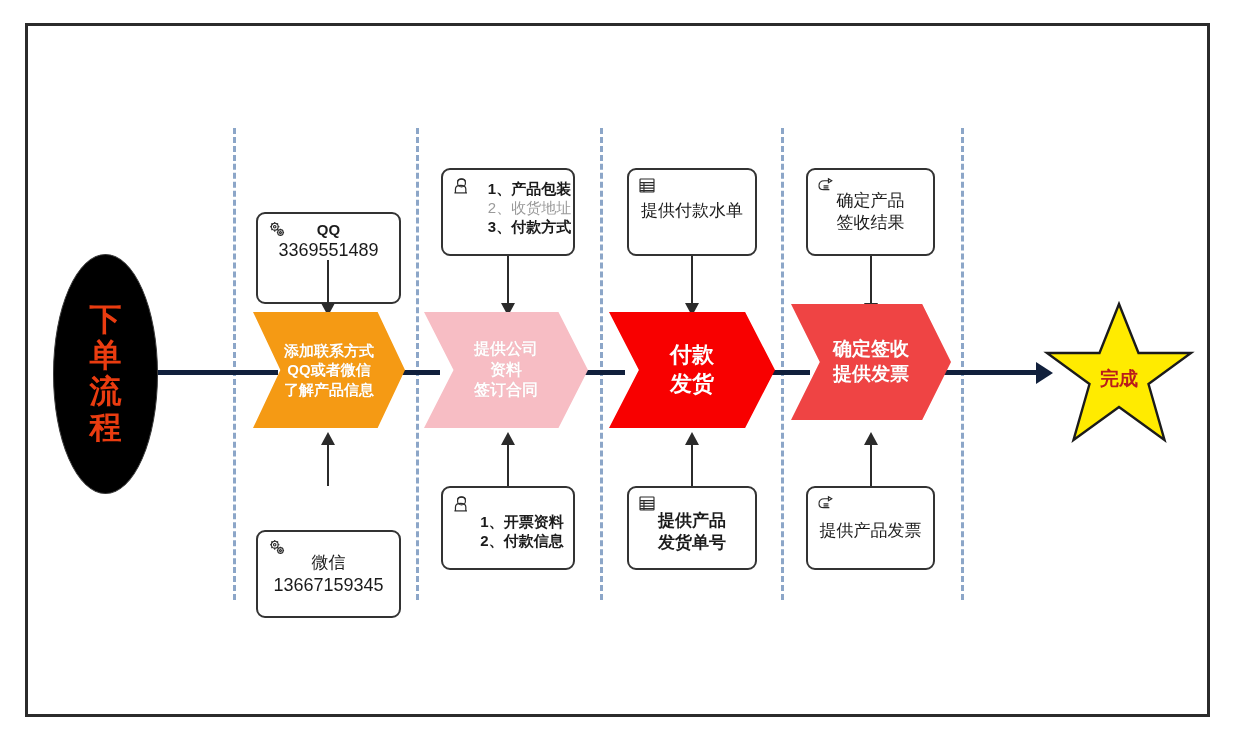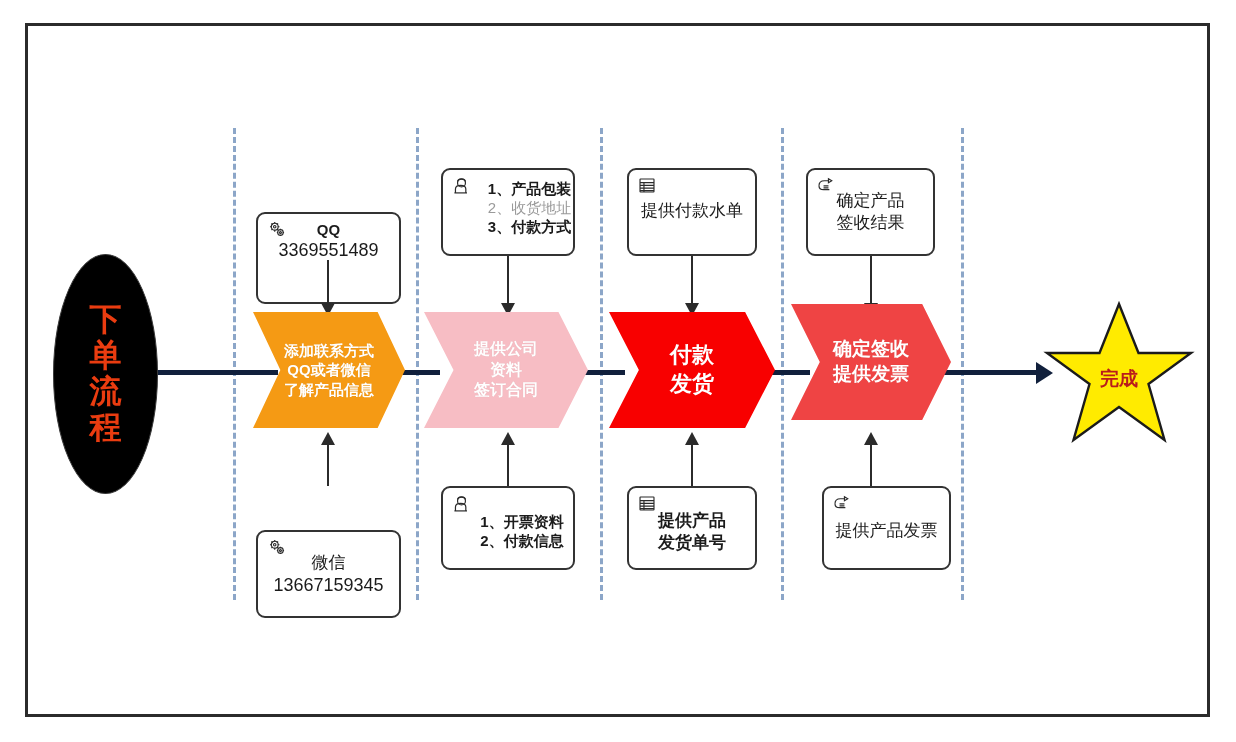--- a/index.html
+++ b/index.html
@@ -346,21 +346,21 @@
 
   <div class="chev" style="left:791px; top:304px; width:160px; height:116px; background:#ef4444;">
     <div class="ctxt" style="font-size:19px;">
       <span class="cline">确定签收</span>
       <span class="cline">提供发票</span>
     </div>
   </div>
 
   <div class="varrow-up" style="left:864px; top:432px;"></div>
   <div class="vline" style="left:870px; top:444px; height:42px;"></div>
-  <div class="note" style="left:806px; top:486px; width:129px; height:84px;margin-left:16px;">
+  <div class="note" style="left:806px; top:486px; width:129px; height:84px;">
     <span class="note-icon">
       <svg width="20" height="17" viewBox="0 0 22 18" fill="none" stroke="#2b2b2b" stroke-width="1.3">
         <path d="M2.2 9.2c0-3.4 2.6-5.4 6-5.4h4.4"></path>
         <path d="M12.6 1.6l3.6 2.2-3.6 2.2z"></path>
         <path d="M2.2 9.2c0 2.6 2.2 4.4 5 4.4h6.4"></path>
         <path d="M7.2 9.4h5.4M7.2 11.6h5.4"></path>
       </svg>
     </span>
     <div class="note-body" style="padding-top:26px;">
       <span class="line cn">提供产品发票</span>

